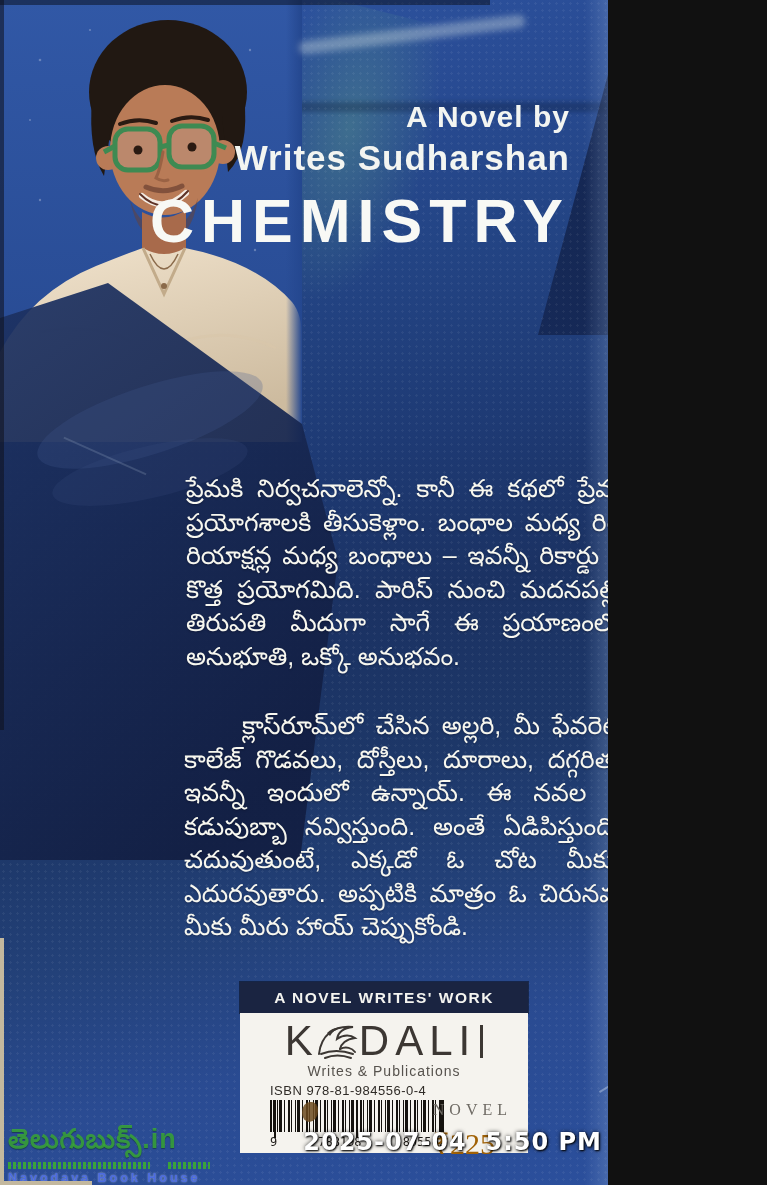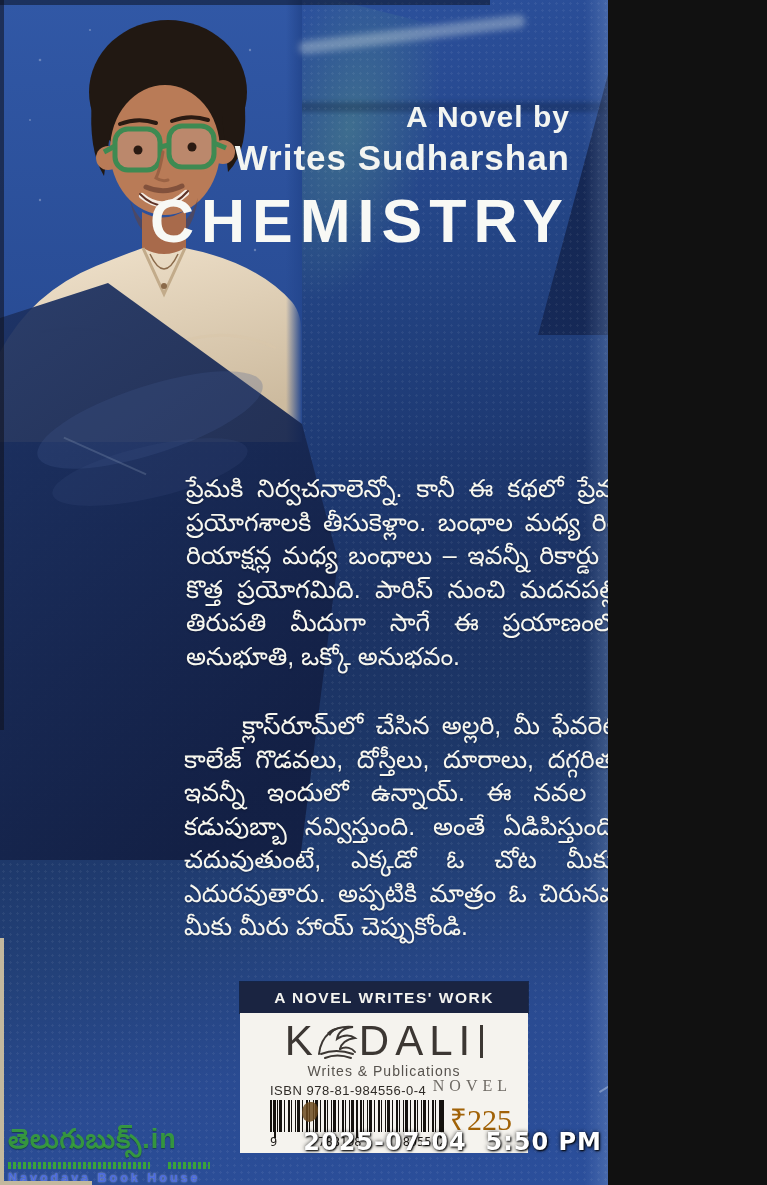--- a/index.html
+++ b/index.html
@@ -60,21 +60,21 @@
       #15120e 0 2px,#f5f3ee 2px 3px,#15120e 3px 4px,#f5f3ee 4px 7px,
       #15120e 7px 8px,#f5f3ee 8px 9px,#15120e 9px 12px,#f5f3ee 12px 14px,
       #15120e 14px 15px,#f5f3ee 15px 18px);}
   .guard{position:absolute;top:0;width:2px;height:38px;background:#15120e;}
   .g1{left:4px;} .g2{left:86px;} .g3{left:170px;}
   .smudge{position:absolute;left:32px;top:2px;width:16px;height:20px;background:#6b4a1f;
     border-radius:50% 40% 55% 45%;opacity:.85;}
   .bc-digits{display:flex;width:176px;margin-left:30px;margin-top:3px;
     font-family:"DejaVu Sans Mono", monospace;font-size:12px;color:#1d1a17;
     justify-content:space-between;padding:0 6px 0 0;}
-  .novel-price{position:absolute;right:16px;top:64px;text-align:right;
+  .novel-price{position:absolute;right:16px;top:88px;text-align:left;
     font-family:"Liberation Serif", serif;}
   .novel-cat{font-size:16px;letter-spacing:5px;color:#6e6a64;}
   .price{font-size:30px;color:#a16207;margin-top:3px;}
 
   .watermark{position:absolute;left:8px;top:1124px;z-index:5;}
   .wm-site{font-size:27px;font-weight:700;color:rgba(58,166,58,.85);
     text-shadow:0 1px 1px rgba(0,30,0,.4);letter-spacing:1px;}
   .wm-grass{display:flex;gap:18px;margin-top:1px;}
   .wm-grass span{height:7px;background:repeating-linear-gradient(90deg,#3aa33a 0 3px,transparent 3px 5px);display:block;}
   .gr1{width:142px;} .gr2{width:42px;}

